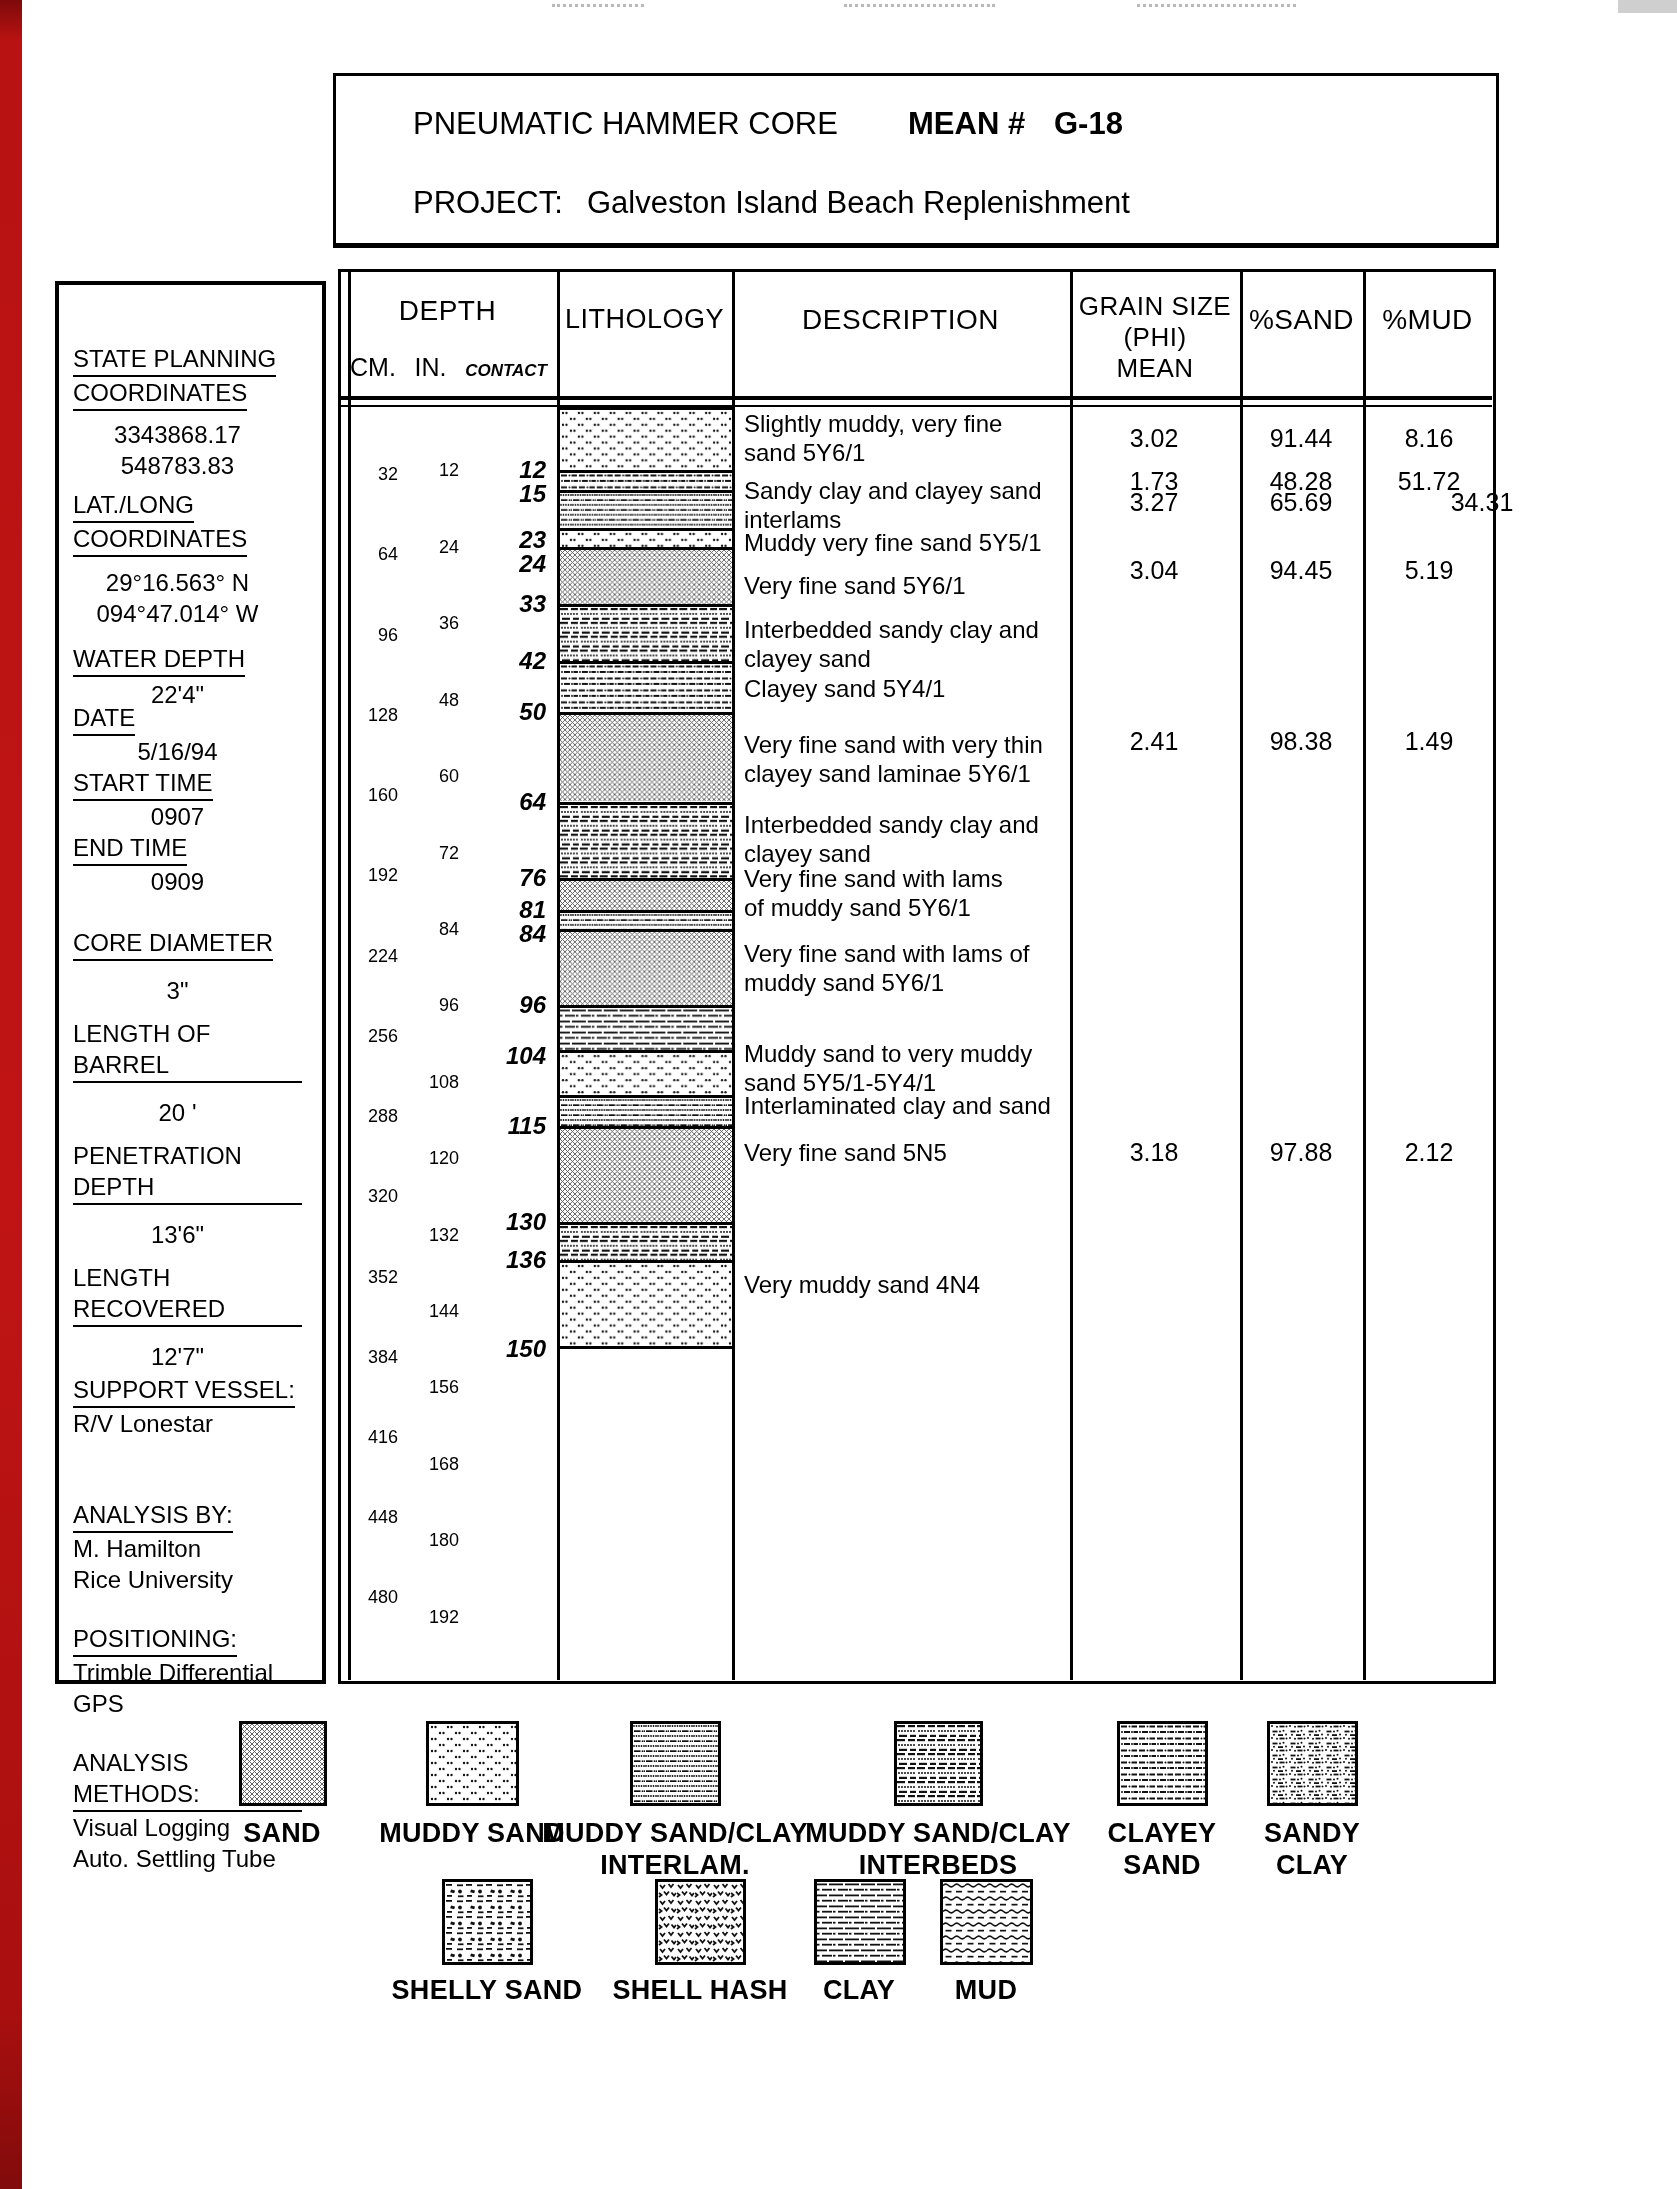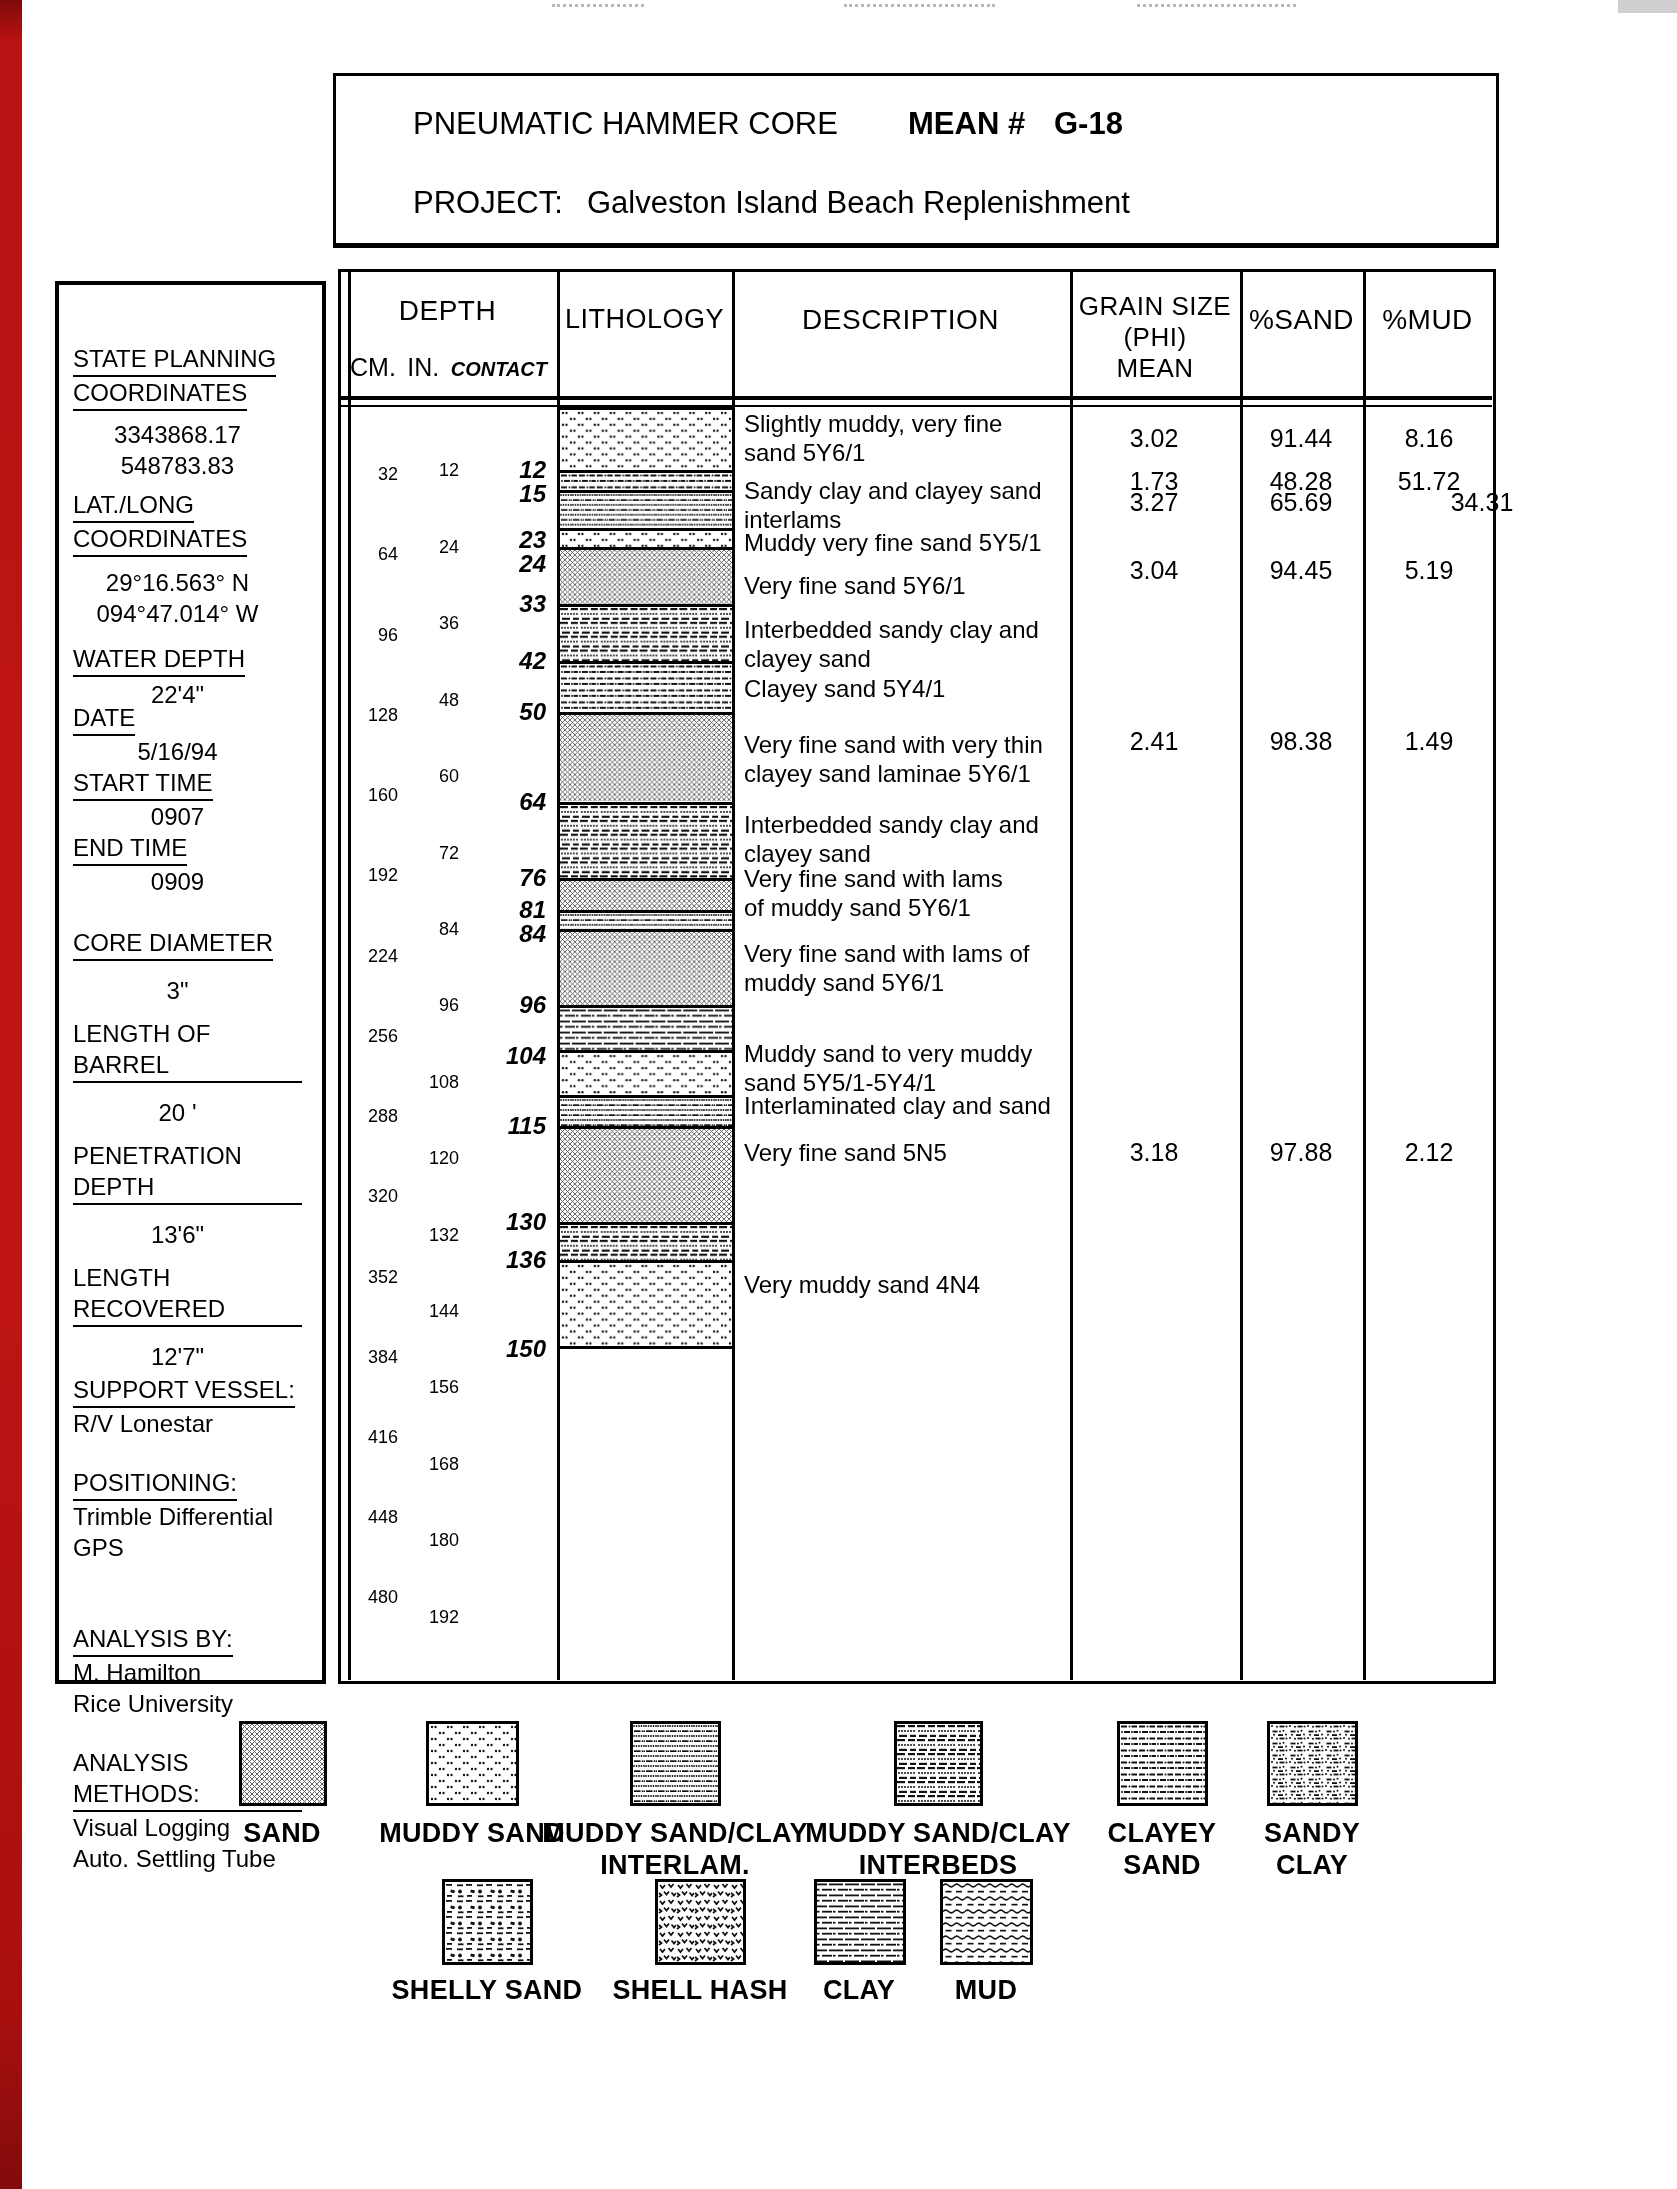--- a/index.html
+++ b/index.html
@@ -23,21 +23,21 @@
   .sb-entry{font-size:24px;line-height:31px;}
   .sb-label{display:inline-block;border-bottom:2px solid #000;padding-bottom:1px;}
   .sb-value.center{text-align:center;width:209px;}
   
   #table-box{left:338px;top:269px;width:1152px;height:1409px;border:3px solid #000;}
   .vline{position:absolute;width:3px;background:#000;top:269px;height:1411px;}
   .hline{position:absolute;left:338px;width:1154px;background:#000;}
   .th{position:absolute;font-size:28px;text-align:center;letter-spacing:0.5px;}
   #hdr-depth-units{position:absolute;left:350px;top:353px;width:197px;display:flex;justify-content:space-between;align-items:baseline;}
   #hdr-depth-units .u{font-size:25px;}
-  #hdr-depth-units .u-small{font-size:20px;font-style:italic;font-weight:bold;letter-spacing:0;}
+  #hdr-depth-units .u-small{font-size:17px;font-style:italic;font-weight:bold;letter-spacing:0;}
   .grain-hdr-line{font-size:26px;line-height:31px;text-align:center;}
   
   .num{position:absolute;font-size:18px;transform:translateY(-50%);}
   .num.cm{left:343px;width:55px;text-align:right;}
   .num.in{left:407px;width:52px;text-align:right;}
   .num.contact{left:472px;width:74px;text-align:right;font-style:italic;font-weight:bold;font-size:24px;}
   .lith-seg{position:absolute;left:560px;width:172px;border-top:3px solid #000;box-sizing:border-box;background:#fff;overflow:hidden;}
   .lith-seg svg{display:block;width:100%;height:100%;}
   .desc{position:absolute;left:744px;width:330px;font-size:24px;line-height:29px;}
   .meas{position:absolute;transform:translate(-50%,-50%);font-size:25px;}
@@ -216,28 +216,28 @@
       </div>
       <div class="sb-entry" style="margin-top: 12px;">
         <div><span class="sb-label">LENGTH RECOVERED</span></div>
         <div style="height: 14px;"></div>
         <div class="sb-value center">12'7"</div>
       </div>
       <div class="sb-entry" style="margin-top: 2px;">
         <div><span class="sb-label">SUPPORT VESSEL:</span></div>
         <div class="sb-value">R/V Lonestar</div>
       </div>
-      <div class="sb-entry" style="margin-top: 28px;">
-        <div><span class="sb-label">POSITIONING:</span></div>
-        <div class="sb-value">Trimble Differential GPS</div>
-      </div>
       <div class="sb-entry" style="margin-top: 60px;">
         <div><span class="sb-label">ANALYSIS BY:</span></div>
         <div class="sb-value">M. Hamilton</div>
         <div class="sb-value">Rice University</div>
+      </div>
+      <div class="sb-entry" style="margin-top: 28px;">
+        <div><span class="sb-label">POSITIONING:</span></div>
+        <div class="sb-value">Trimble Differential GPS</div>
       </div>
       <div class="sb-entry" style="margin-top: 28px;">
         <div><span class="sb-label">ANALYSIS METHODS:</span></div>
         <div class="sb-value">Visual Logging</div>
         <div class="sb-value">Auto. Settling Tube</div>
       </div>
     </div>
 </div>
 
 <div class="abs" id="table-box"></div>

